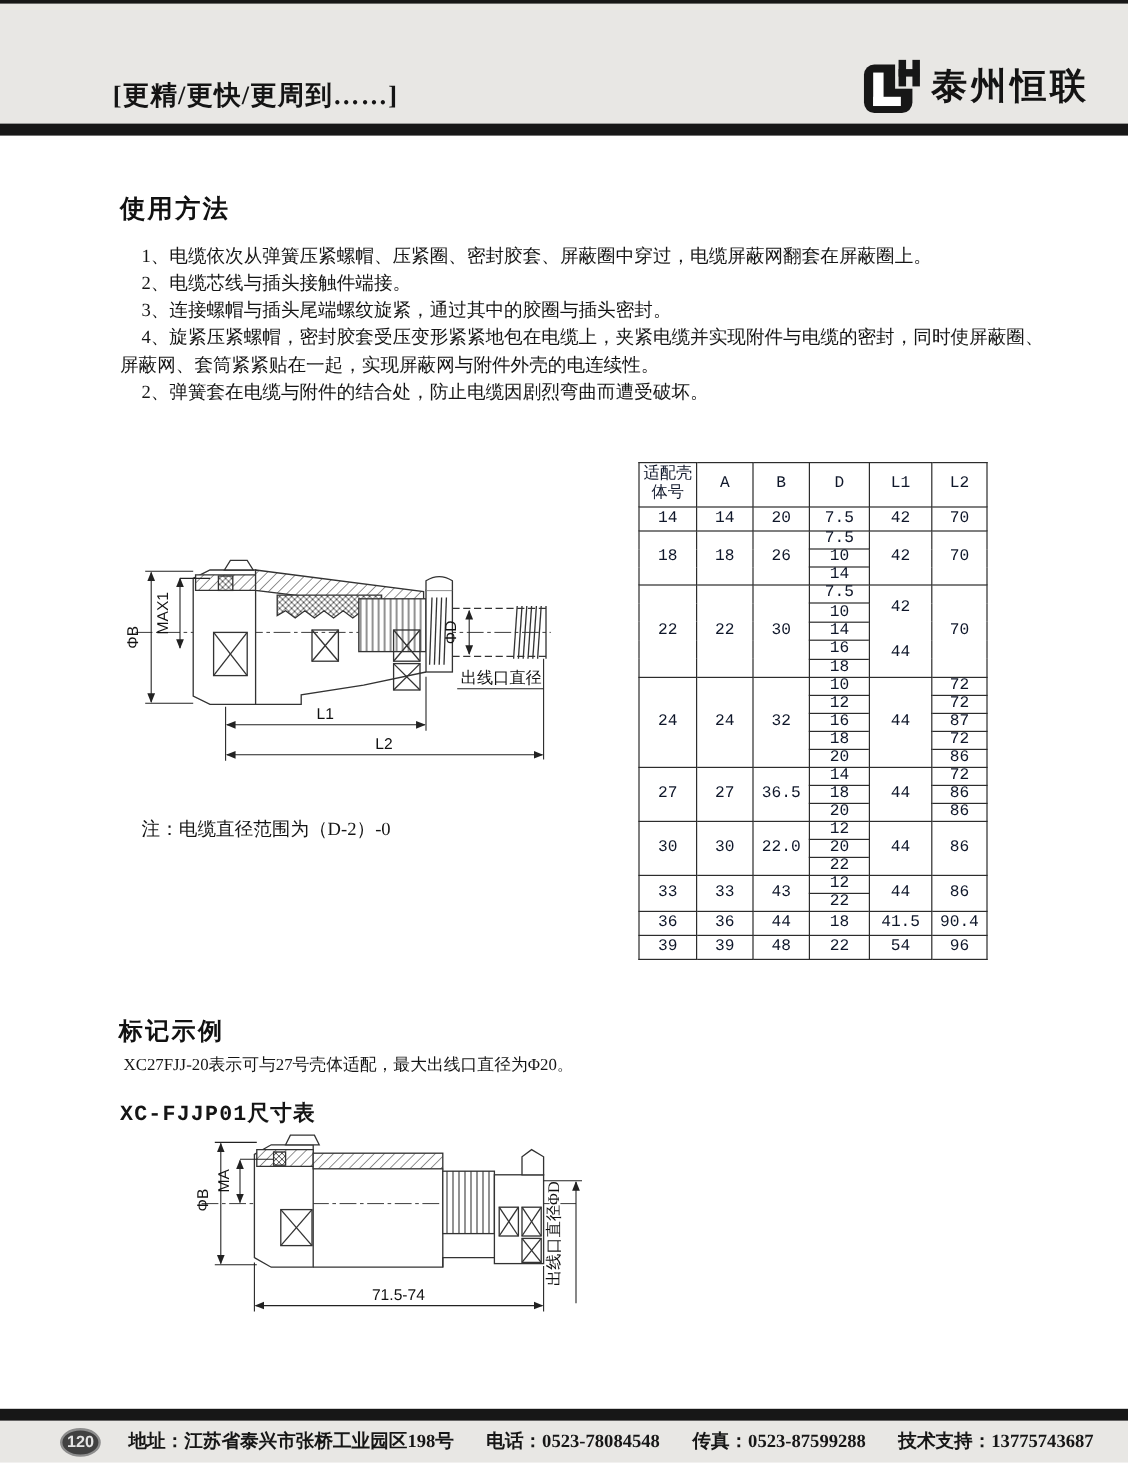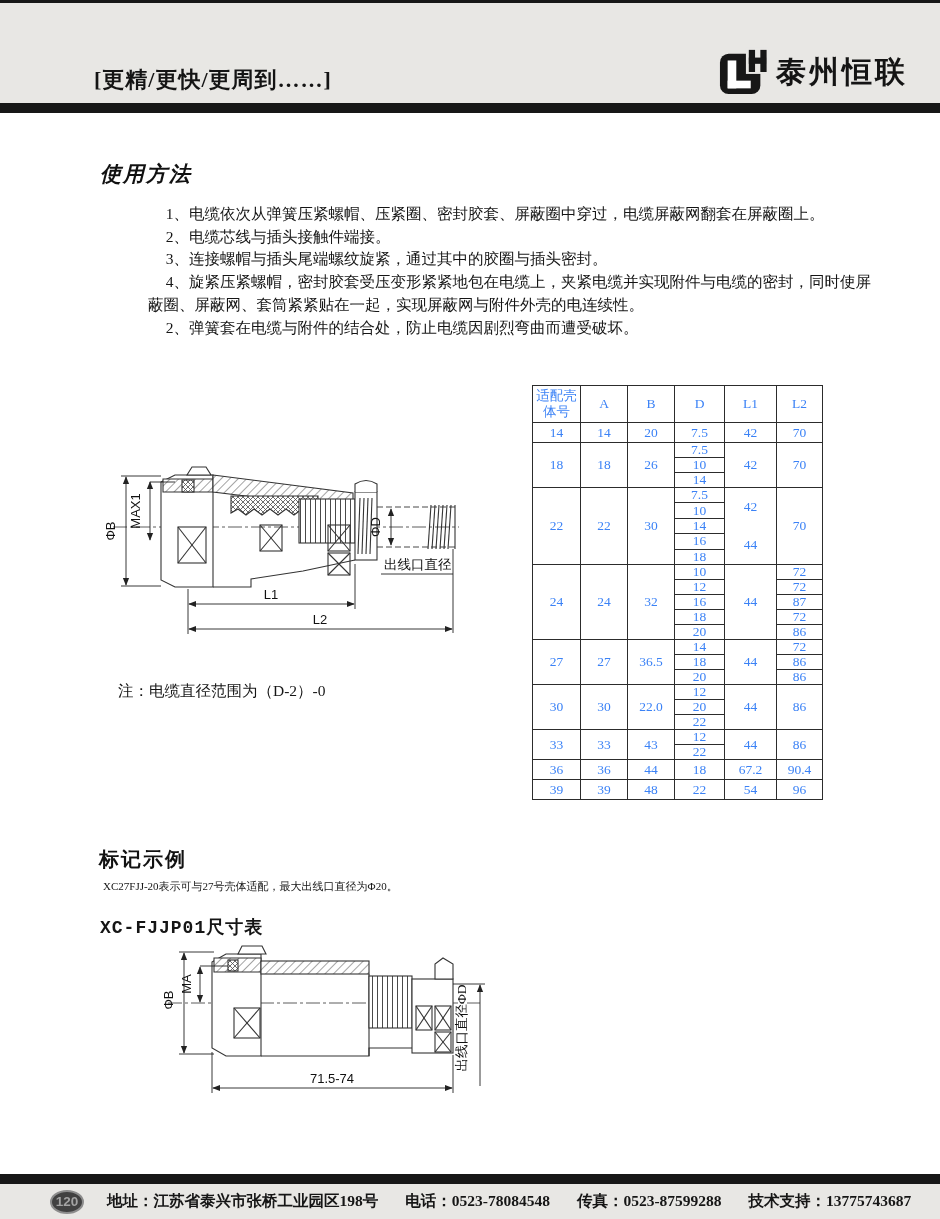--- a/index.html
+++ b/index.html
@@ -20,55 +20,55 @@
   }
   .logo{ position:absolute; right:32px; top:44px; display:flex; align-items:center; gap:7px; }
   .logo-text{ font-family:"Liberation Sans","DejaVu Sans",sans-serif; font-weight:900;
     font-size:30px; letter-spacing:3px; color:#141414; }
   .bar{ position:absolute; left:0; width:940px; height:10px; background:var(--bar,#171717); }
   .bar.top{ top:103px; } .bar.bottom{ top:1174px; }
 
   
   .sec-title{ position:absolute; font-family:"Liberation Sans","DejaVu Sans",sans-serif;
     font-weight:bold; color:#111; }
-  .t-usage{ left:100px; top:160px; font-size:21px; letter-spacing:2px;font-style:italic; }
+  .t-usage{ left:100px; top:160px; font-size:21px; letter-spacing:2px; }
   .steps{ position:absolute; left:100px; top:203px; width:782px; font-size:15.5px; }
-  .step{ text-indent:1.15em; line-height:22.7px;margin-left:48px; }
+  .step{ text-indent:1.15em; line-height:22.7px; }
 
   
   .tblwrap{ position:absolute; left:532px; top:385px; }
-  table{ border-collapse:collapse; font-family:Liberation Serif, serif;
-    font-size:13.5px; color:#3b82f6; }
+  table{ border-collapse:collapse; font-family:Liberation Mono, monospace;
+    font-size:13.5px; color:#0f172a; }
   th,td{ border:1px solid #2c2c2c; text-align:center; padding:0; background:#fff; }
   th{ height:37px; font-weight:normal; white-space:pre-line; line-height:16px; font-size:13.5px; }
   td{ height:14px; line-height:14px; }
   tr.tall td{ height:20px; }
   td.stackcell{ padding:0; }
   td.stackcell div{ height:38px; line-height:38px; }
 
   .note{ position:absolute; left:118px; top:681px; font-size:15.5px; }
 
   
   .t-mark{ left:99px; top:846px; font-size:20px; letter-spacing:2px; }
-  .mark-text{ position:absolute; left:103px; top:879px; font-size:11px; }
+  .mark-text{ position:absolute; left:103px; top:879px; font-size:14px; }
   .t-size{ position:absolute; left:100px; top:915px; font-size:18px; font-weight:bold;
     font-family:Liberation Mono, monospace; letter-spacing:1px; }
 
   
   .dia1{ position:absolute; left:103px; top:452px; }
   .dia2{ position:absolute; left:150px; top:936px; }
   svg text{ font-family:"Liberation Sans","DejaVu Sans",sans-serif; font-size:13px; fill:#111; }
   svg text.cjk{ font-family:"Liberation Serif","DejaVu Serif",serif; font-size:13.5px; }
 
   
   .ftr{ position:absolute; left:0; top:1184px; width:940px; height:35px;
     background:var(--panel,#e8e7e4); display:flex; align-items:center; gap:27px;
     padding-left:50px; font-size:15.5px; font-weight:600; color:#161616; }
   .badge{ width:34px; height:24px; border-radius:50%; background:#414141;
-    border:2px solid #8d8d8d; color:#a3a3a3; display:flex; align-items:center; justify-content:center;
+    border:2px solid #8d8d8d; color:#e5e5e5; display:flex; align-items:center; justify-content:center;
     font-family:"Liberation Sans","DejaVu Sans",sans-serif; font-size:13.5px; font-weight:bold;
     flex:0 0 auto; margin-right:-4px; }
 </style>
 </head>
 <body>
 
 <div class="page">
 
   <div class="hdr">
     <div class="slogan">[更精/更快/更周到……]</div>
@@ -308,21 +308,21 @@
             <td rowspan="2">86</td>
           </tr>
           <tr>
             <td>22</td>
           </tr>
           <tr class="tall">
             <td>36</td>
             <td>36</td>
             <td>44</td>
             <td>18</td>
-            <td>67.2</td>
+            <td>41.5</td>
             <td>90.4</td>
           </tr>
           <tr class="tall">
             <td>39</td>
             <td>39</td>
             <td>48</td>
             <td>22</td>
             <td>54</td>
             <td>96</td>
           </tr>

